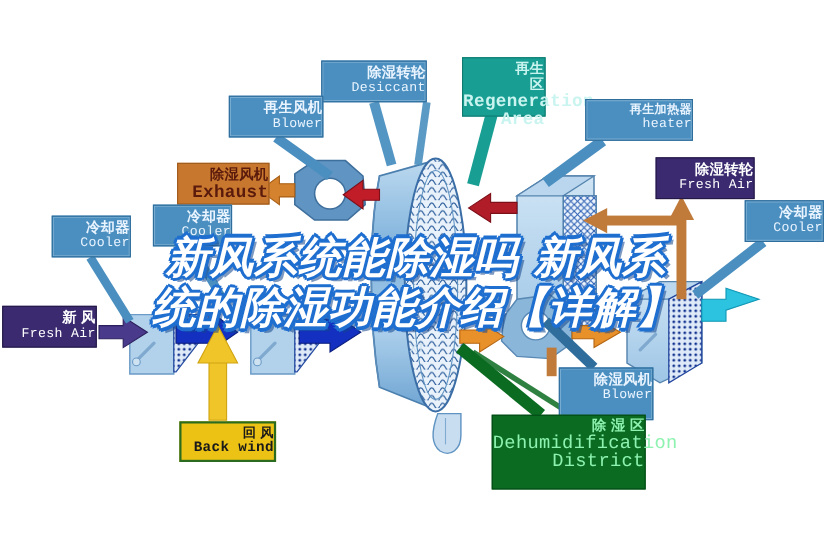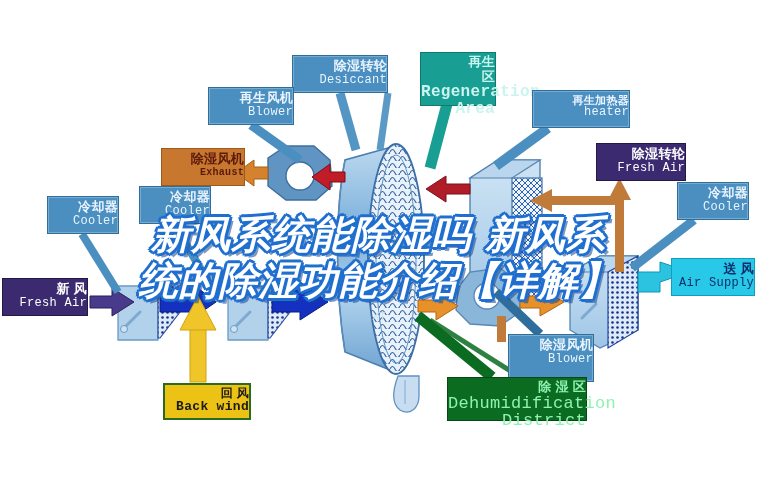--- a/index.html
+++ b/index.html
@@ -214,21 +214,21 @@
     <span class="en" style="font-size:16px;white-space:normal;line-height:1.05;font-weight:bold;">Regeneration Area</span>
   </div>
 
   <div class="lbl sty-blue" style="left:532px;top:90px;width:98px;height:38px;padding-top:3px;">
     <span class="cn" style="font-size:11px;">再生加热器</span>
     <span class="en" style="font-size:12px;">heater</span>
   </div>
 
   <div class="lbl sty-orange" style="left:161px;top:148px;width:84px;height:38px;padding-top:3px;">
     <span class="cn" style="font-size:13px;">除湿风机</span>
-    <span class="en" style="font-size:10px;font-weight:700;">Exhaust</span>
+    <span class="en" style="font-size:16px;font-weight:700;">Exhaust</span>
   </div>
 
   <div class="lbl sty-purple" style="left:596px;top:143px;width:90px;height:38px;padding-top:3px;">
     <span class="cn" style="font-size:13px;">除湿转轮</span>
     <span class="en" style="font-size:12px;">Fresh Air</span>
   </div>
 
   <div class="lbl sty-blue" style="left:677px;top:182px;width:72px;height:38px;padding-top:3px;">
     <span class="cn" style="font-size:13px;">冷却器</span>
     <span class="en" style="font-size:12px;">Cooler</span>
@@ -237,41 +237,37 @@
   <div class="lbl sty-blue" style="left:47px;top:196px;width:72px;height:38px;padding-top:3px;">
     <span class="cn" style="font-size:13px;">冷却器</span>
     <span class="en" style="font-size:12px;">Cooler</span>
   </div>
 
   <div class="lbl sty-blue" style="left:139px;top:186px;width:72px;height:38px;padding-top:3px;">
     <span class="cn" style="font-size:13px;">冷却器</span>
     <span class="en" style="font-size:12px;">Cooler</span>
   </div>
 
-  <div class="lbl sty-cyan" style="left:671px;top:258px;width:84px;height:38px;padding-top:3px;">
-    <span class="cn" style="font-size:13px;">送 风</span>
-    <span class="en" style="font-size:12px;">Air Supply</span>
-  </div>
 
   <div class="lbl sty-purple" style="left:2px;top:278px;width:86px;height:38px;padding-top:3px;">
     <span class="cn" style="font-size:13px;">新   风</span>
     <span class="en" style="font-size:12px;">Fresh Air</span>
   </div>
 
   <div class="lbl sty-blue" style="left:508px;top:334px;width:86px;height:48px;padding-top:3px;">
     <span class="cn" style="font-size:13px;">除湿风机</span>
     <span class="en" style="font-size:12px;">Blower</span>
   </div>
 
   <div class="lbl sty-yellow" style="left:163px;top:383px;width:88px;height:37px;padding-top:2px;">
     <span class="cn" style="font-size:12px;">回   风</span>
     <span class="en" style="font-size:13px;font-weight:700;">Back wind</span>
   </div>
 
-  <div class="lbl sty-green" style="left:447px;top:377px;width:140px;height:44px;padding-top:2px;white-space:normal;">
+  <div class="lbl sty-green" style="left:447px;top:377px;width:140px;height:68px;padding-top:2px;white-space:normal;">
     <span class="cn" style="font-size:13px;">除  湿  区</span>
     <span class="en" style="font-size:17px;white-space:normal;line-height:1.05;">Dehumidification District</span>
   </div>
 
   <div id="headline">
     <span>新风系统能除湿吗 新风系</span>
     <span class="l2">统的除湿功能介绍【详解】</span>
   </div>
 
 </div>

